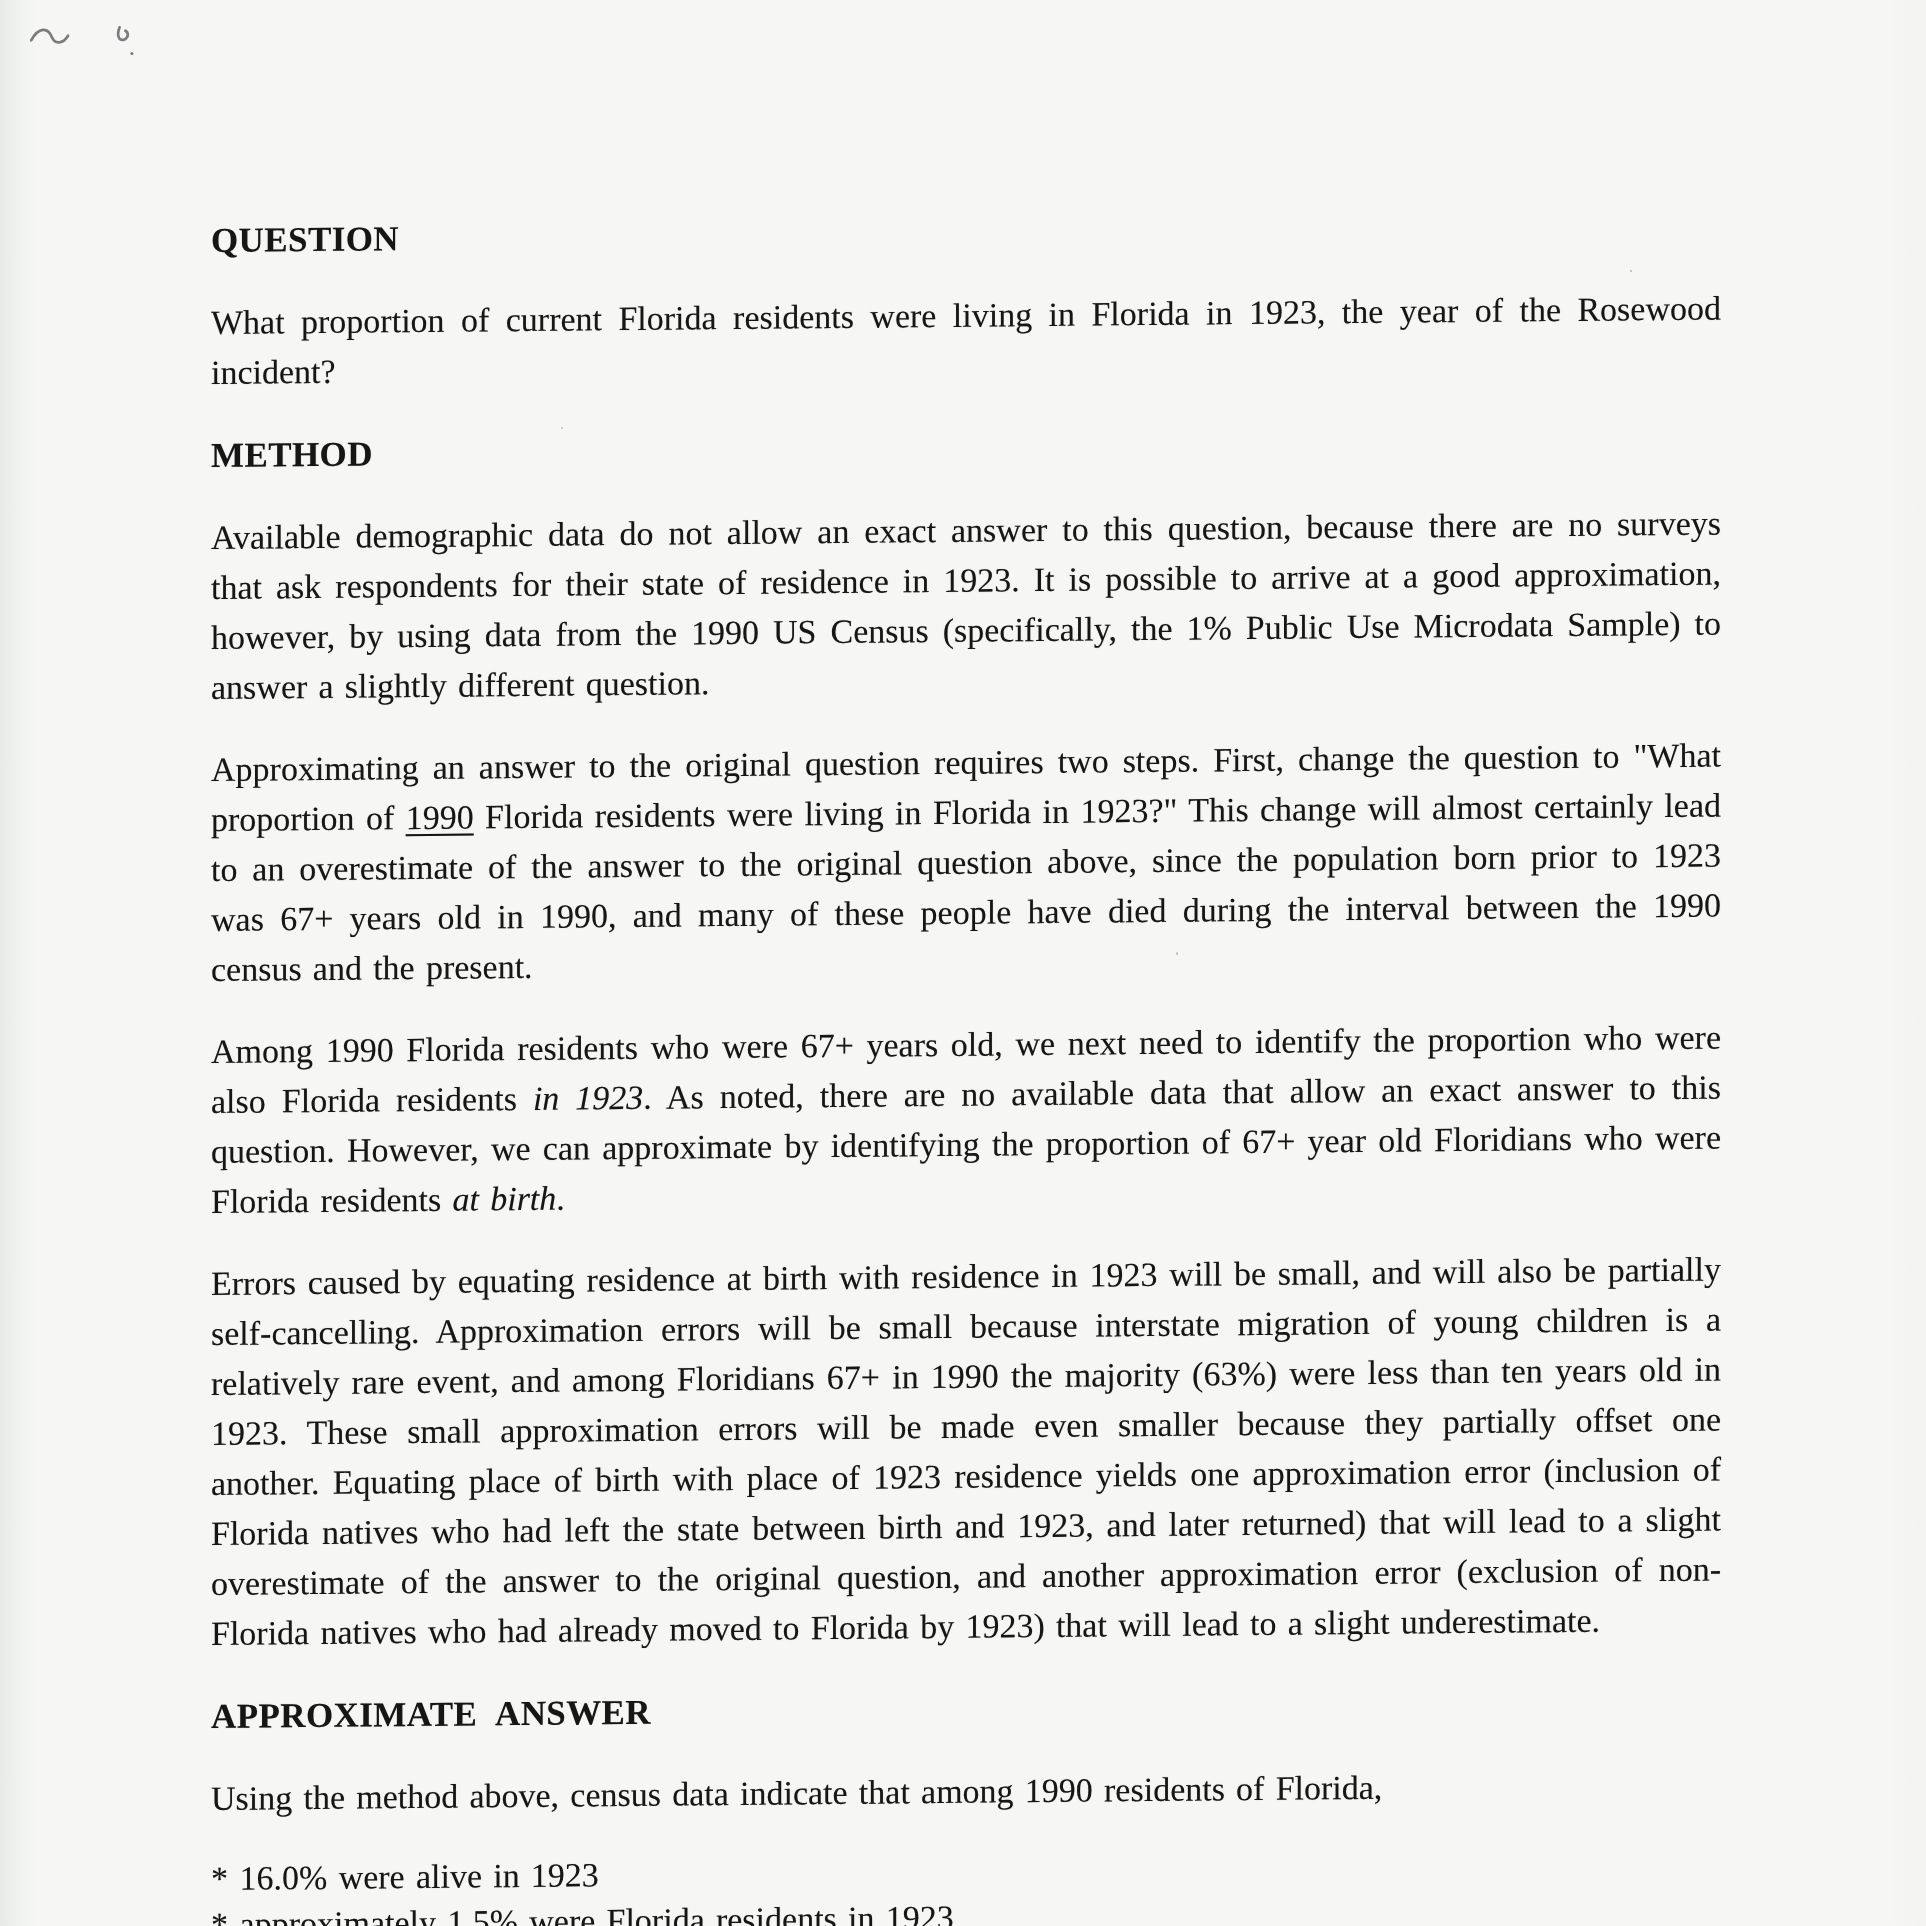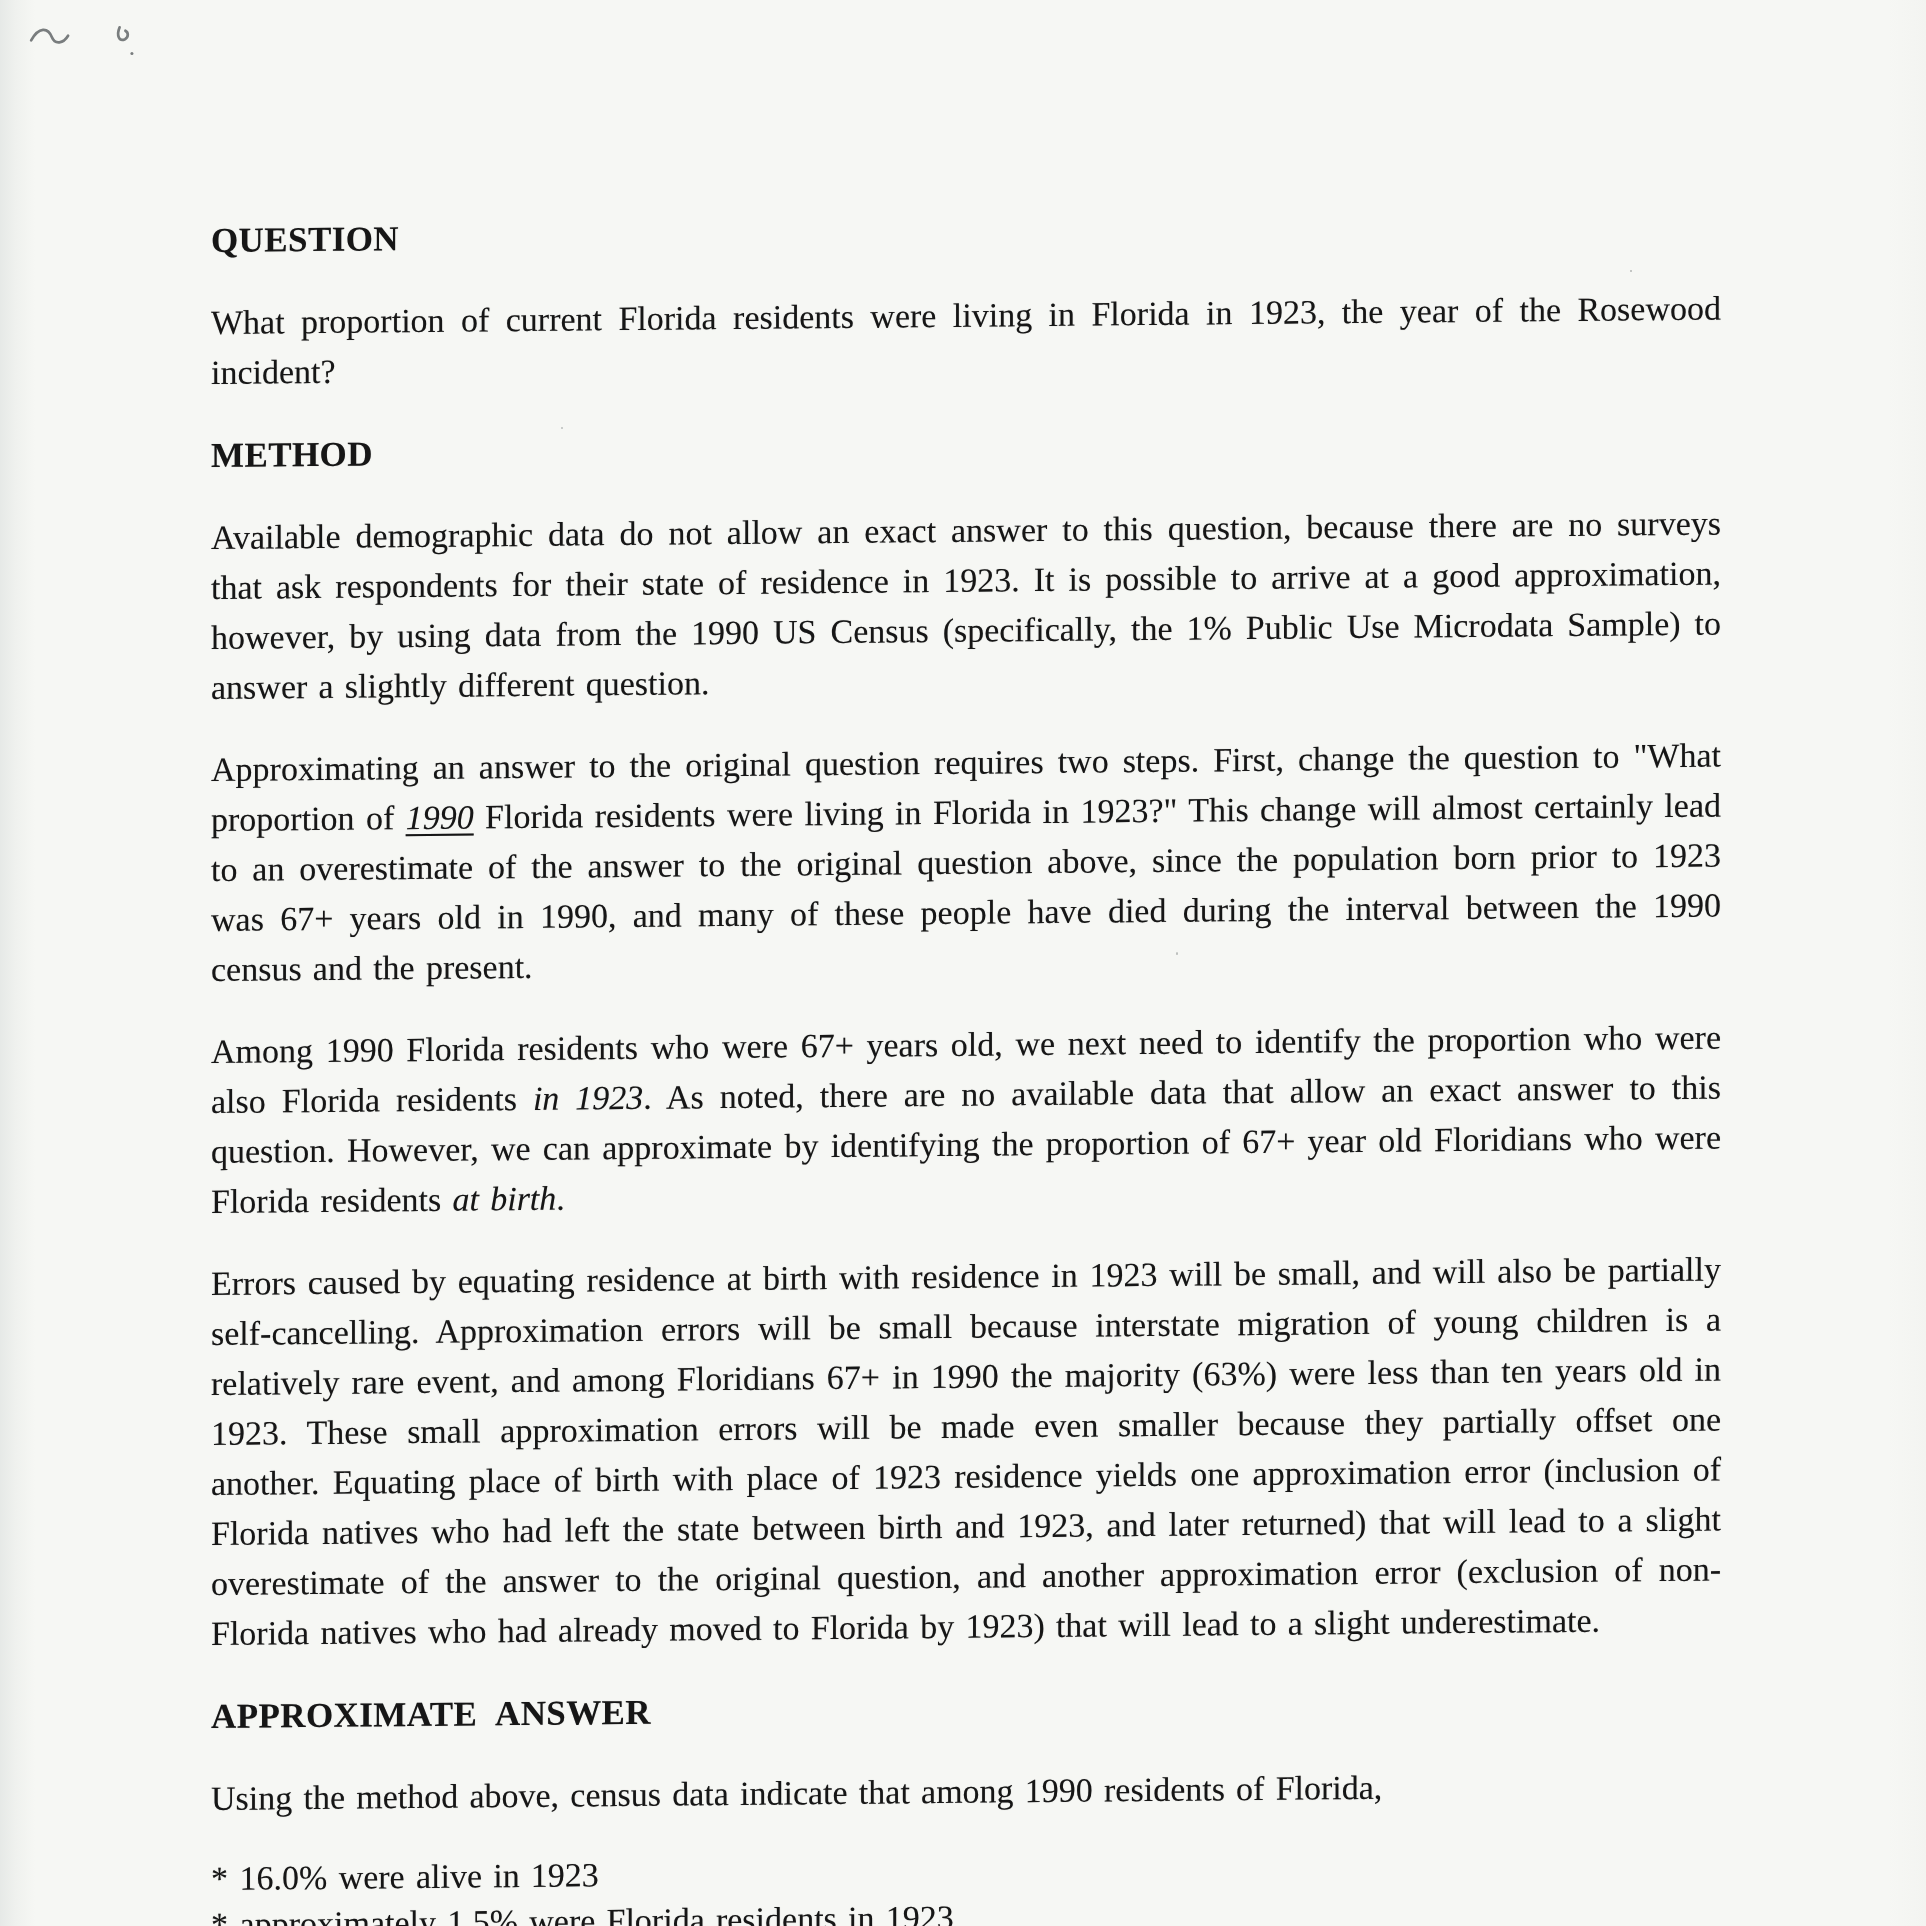--- a/index.html
+++ b/index.html
@@ -50,21 +50,20 @@
   li {
     font-size: 34px;
     line-height: 46px;
     word-spacing: 0.08em;
   }
   li .star { margin-right: 11.6px; }
   .u {
     text-decoration: underline;
     text-decoration-thickness: 2.3px;
     text-underline-offset: 5.4px;
-    font-style: italic;
   }
   .i { font-style: italic; }
   .marks { position: absolute; left: 27px; top: 15.4px; opacity: 0.78; }
   .speck {
     position: absolute;
     width: 2.3px; height: 2.3px;
     border-radius: 50%;
     background: rgba(90,95,95,0.38);
   }
   .s1 { left: 561px; top: 427px; }

